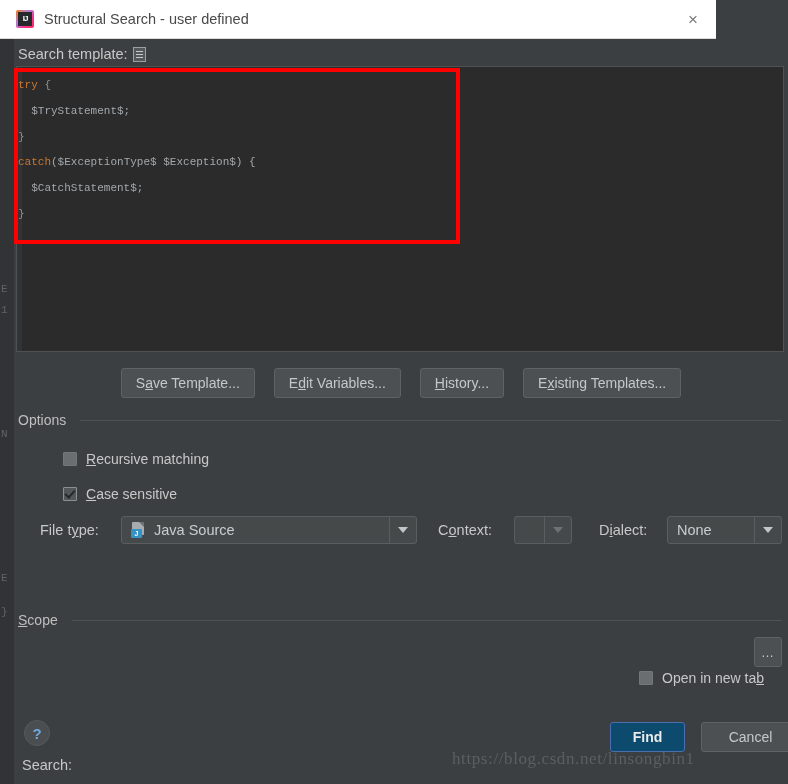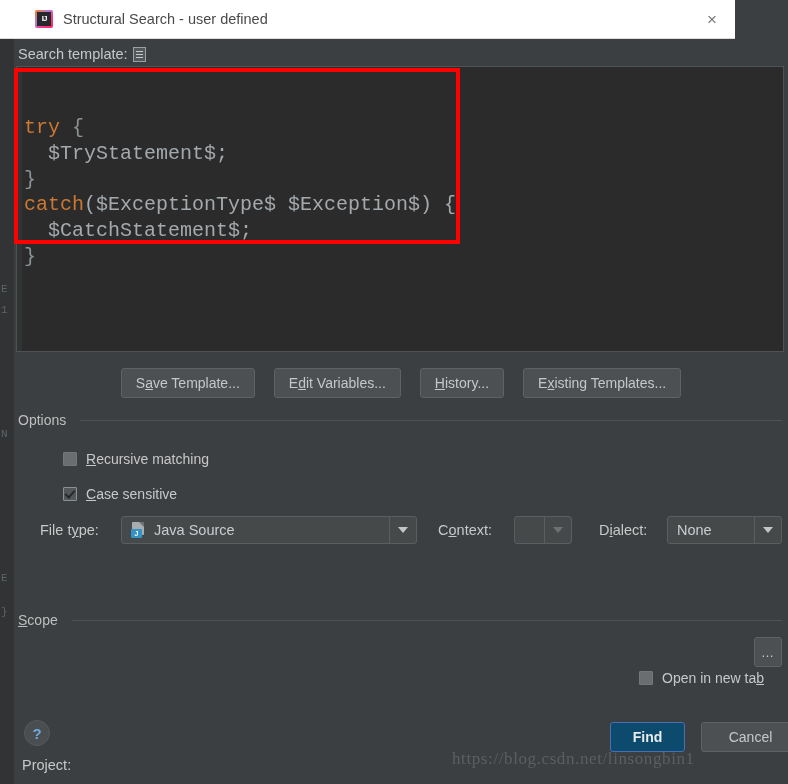--- a/index.html
+++ b/index.html
@@ -46,21 +46,20 @@
   
   #titlebar {
     position: absolute;
     left: -14px; top: 0;
     width: 716px;
     height: 38px;
     background: #ffffff;
     display: flex;
     align-items: center;
     border-bottom: 1px solid #dcdcdc;
-    padding-left: 19px;
   }
   #app-logo {
     margin-left: 16px;
     width: 18px; height: 18px;
     position: relative;
     border-radius: 2px;
     background: linear-gradient(135deg, #f97a12 0%, #b07ddd 38%, #ff318c 70%, #fe2857 100%);
     flex: none;
   }
   #app-logo .ij-glyph {
@@ -137,26 +136,25 @@
     overflow: hidden;
   }
   #editor-gutter {
     position: absolute;
     left: 0; top: 0;
     width: 5px; height: 100%;
     background: #313335;
   }
   #code {
     position: absolute;
-    left: 7px; top: 6px;
+    left: 1px; top: 6px;
     font-family: "Liberation Mono", monospace;
-    font-size: 20px;
+    font-size: 11px;
     line-height: 25.8px;
     white-space: pre;
-    margin-top: 42px;
   }
   .kw   { color: #cc7832; }
   .var  { color: #a4a9ad; }
   .punc { color: #8d9295; }
 
   
   #annotation-rect {
     position: absolute;
     left: 0; top: 68px;
     width: 446px; height: 176px;
@@ -491,18 +489,18 @@
   <div class="group-line" style="left:58px; top:620px; width:710px;"></div>
 
   <div class="btn" id="scope-ellipsis">…</div>
 
   <div class="checkbox-row" style="left:625px; top:670px;">
     <div class="cb-box unchecked"></div>
     <div class="cb-label"><span>Open in new ta</span><span class="mn">b</span><span></span></div>
   </div>
 
   <div id="help-button">?</div>
-  <div id="status-label">Project:</div>
+  <div id="status-label">Search:</div>
   <div class="btn" id="find-button">Find</div>
   <div class="btn" id="cancel-button">Cancel</div>
   <div id="watermark">https://blog.csdn.net/linsongbin1</div>
 
 </div>
 
 </body></html>

